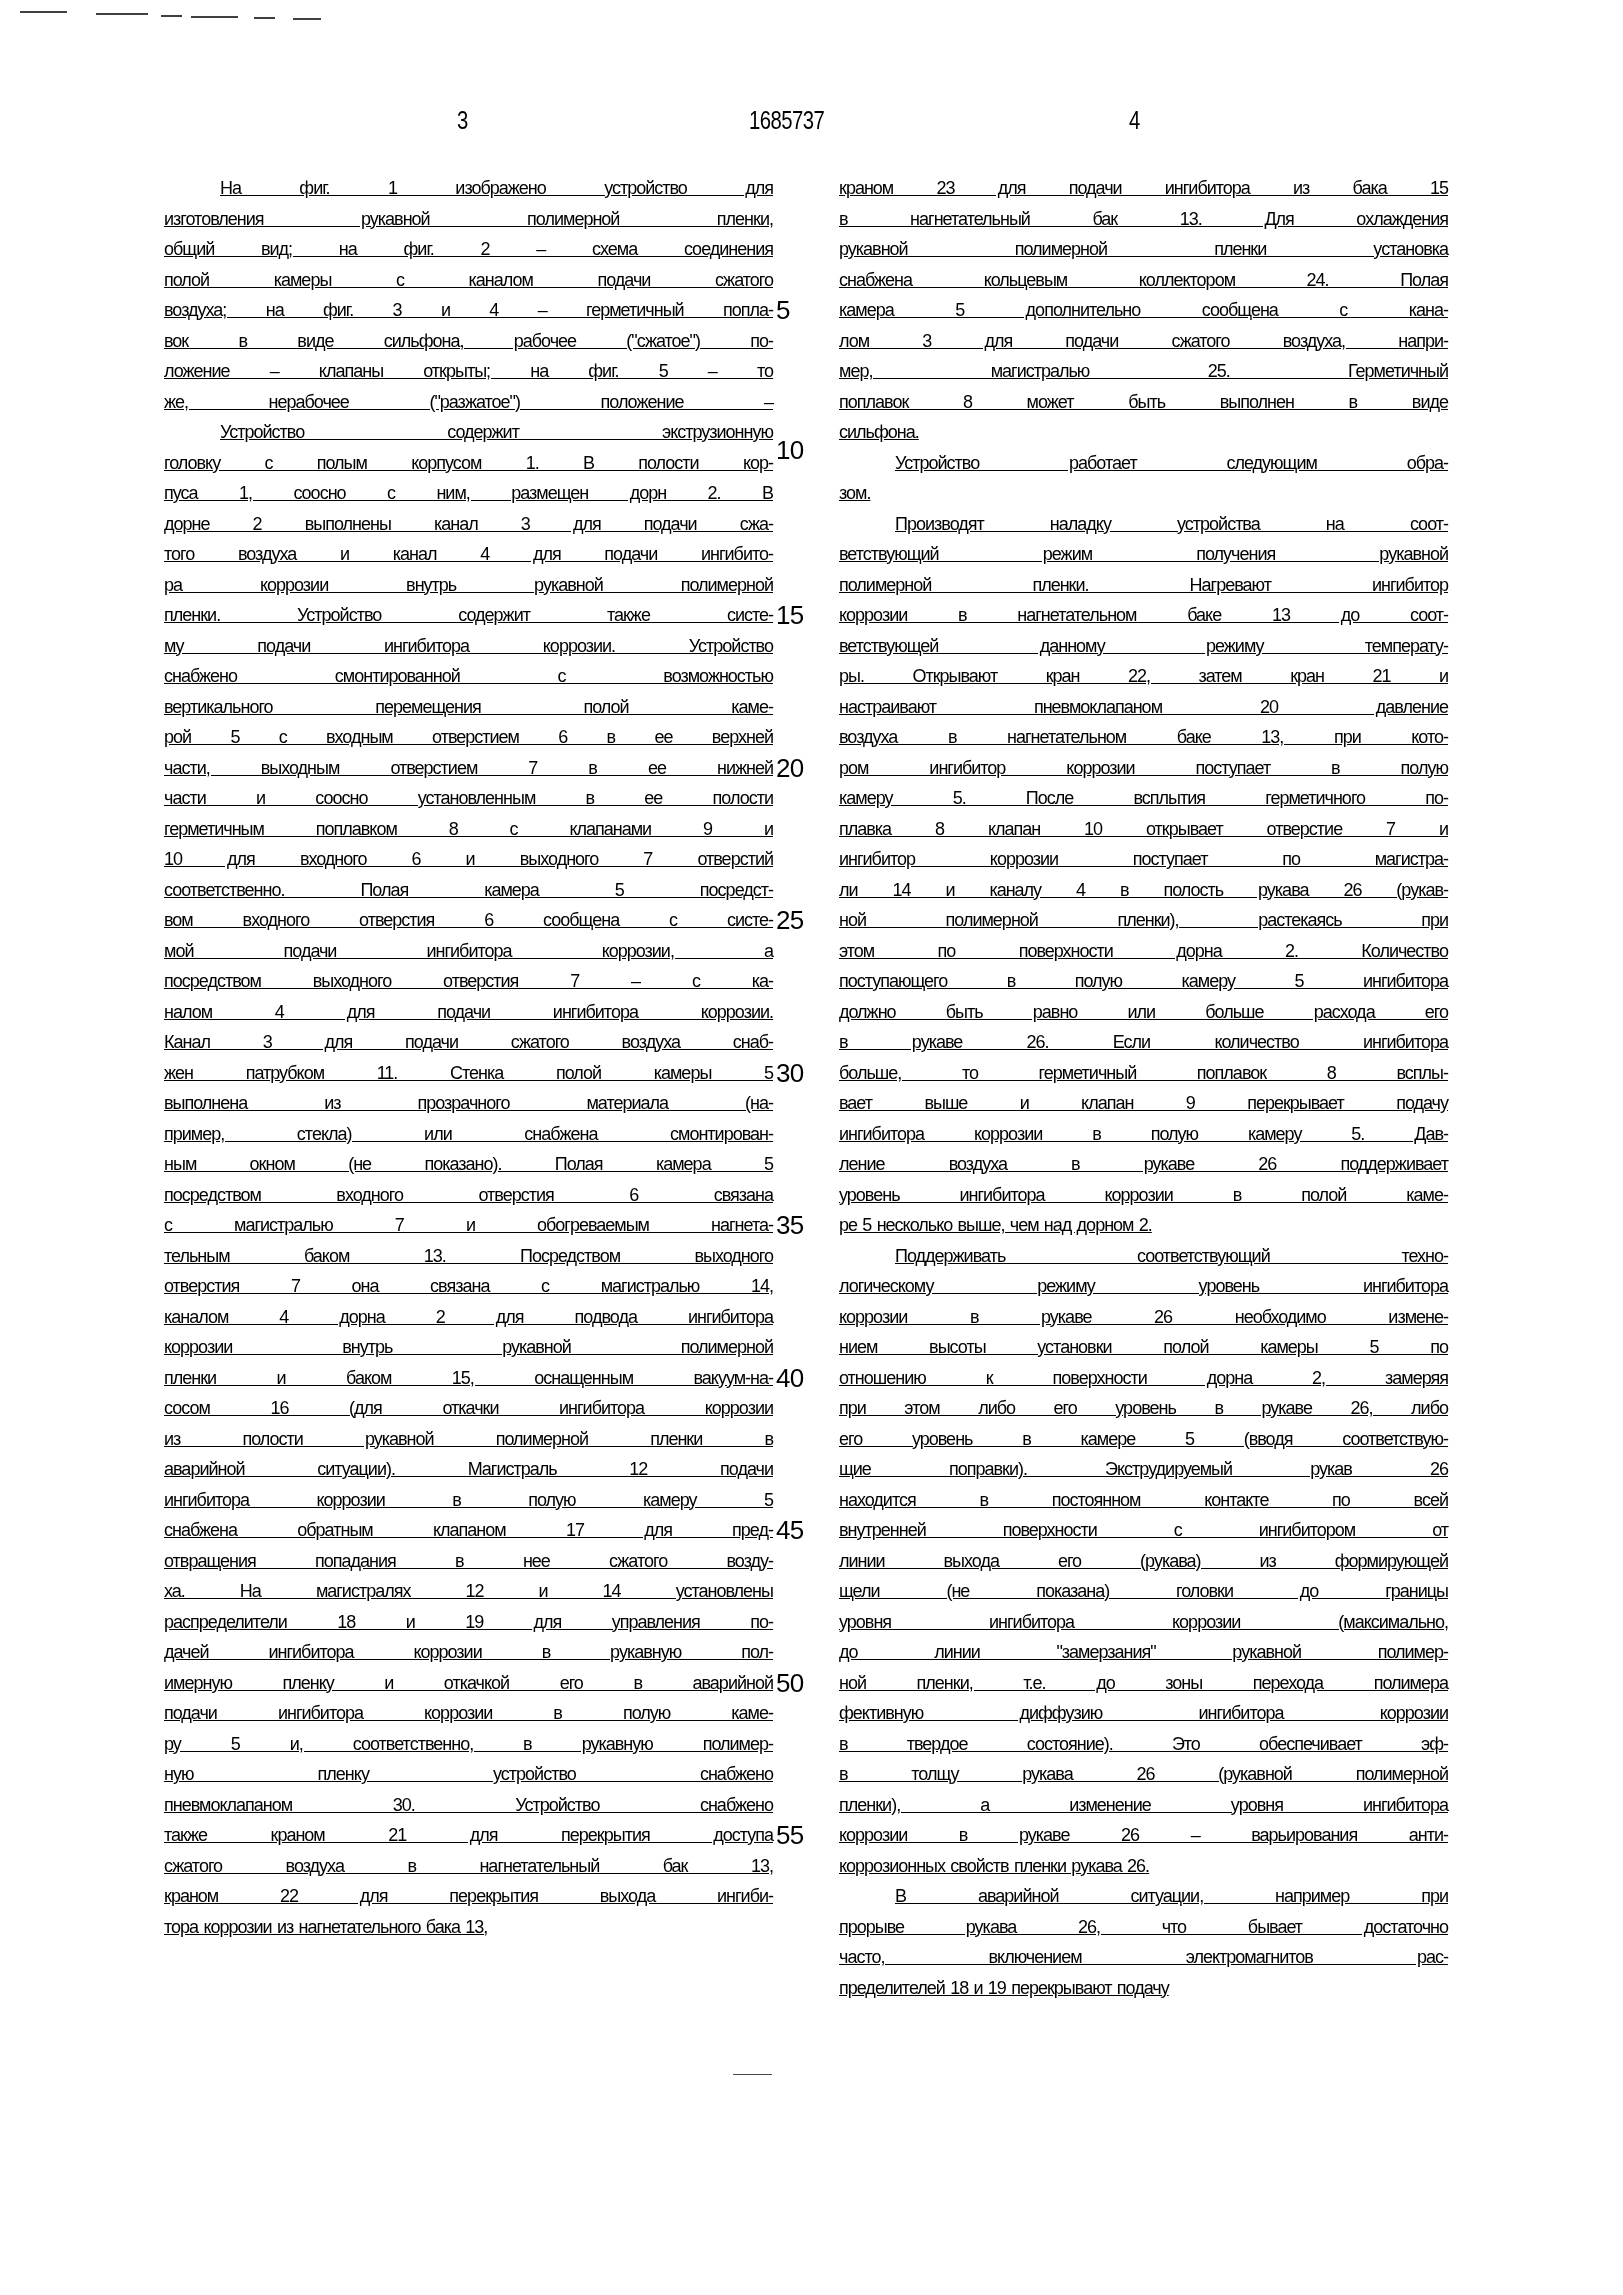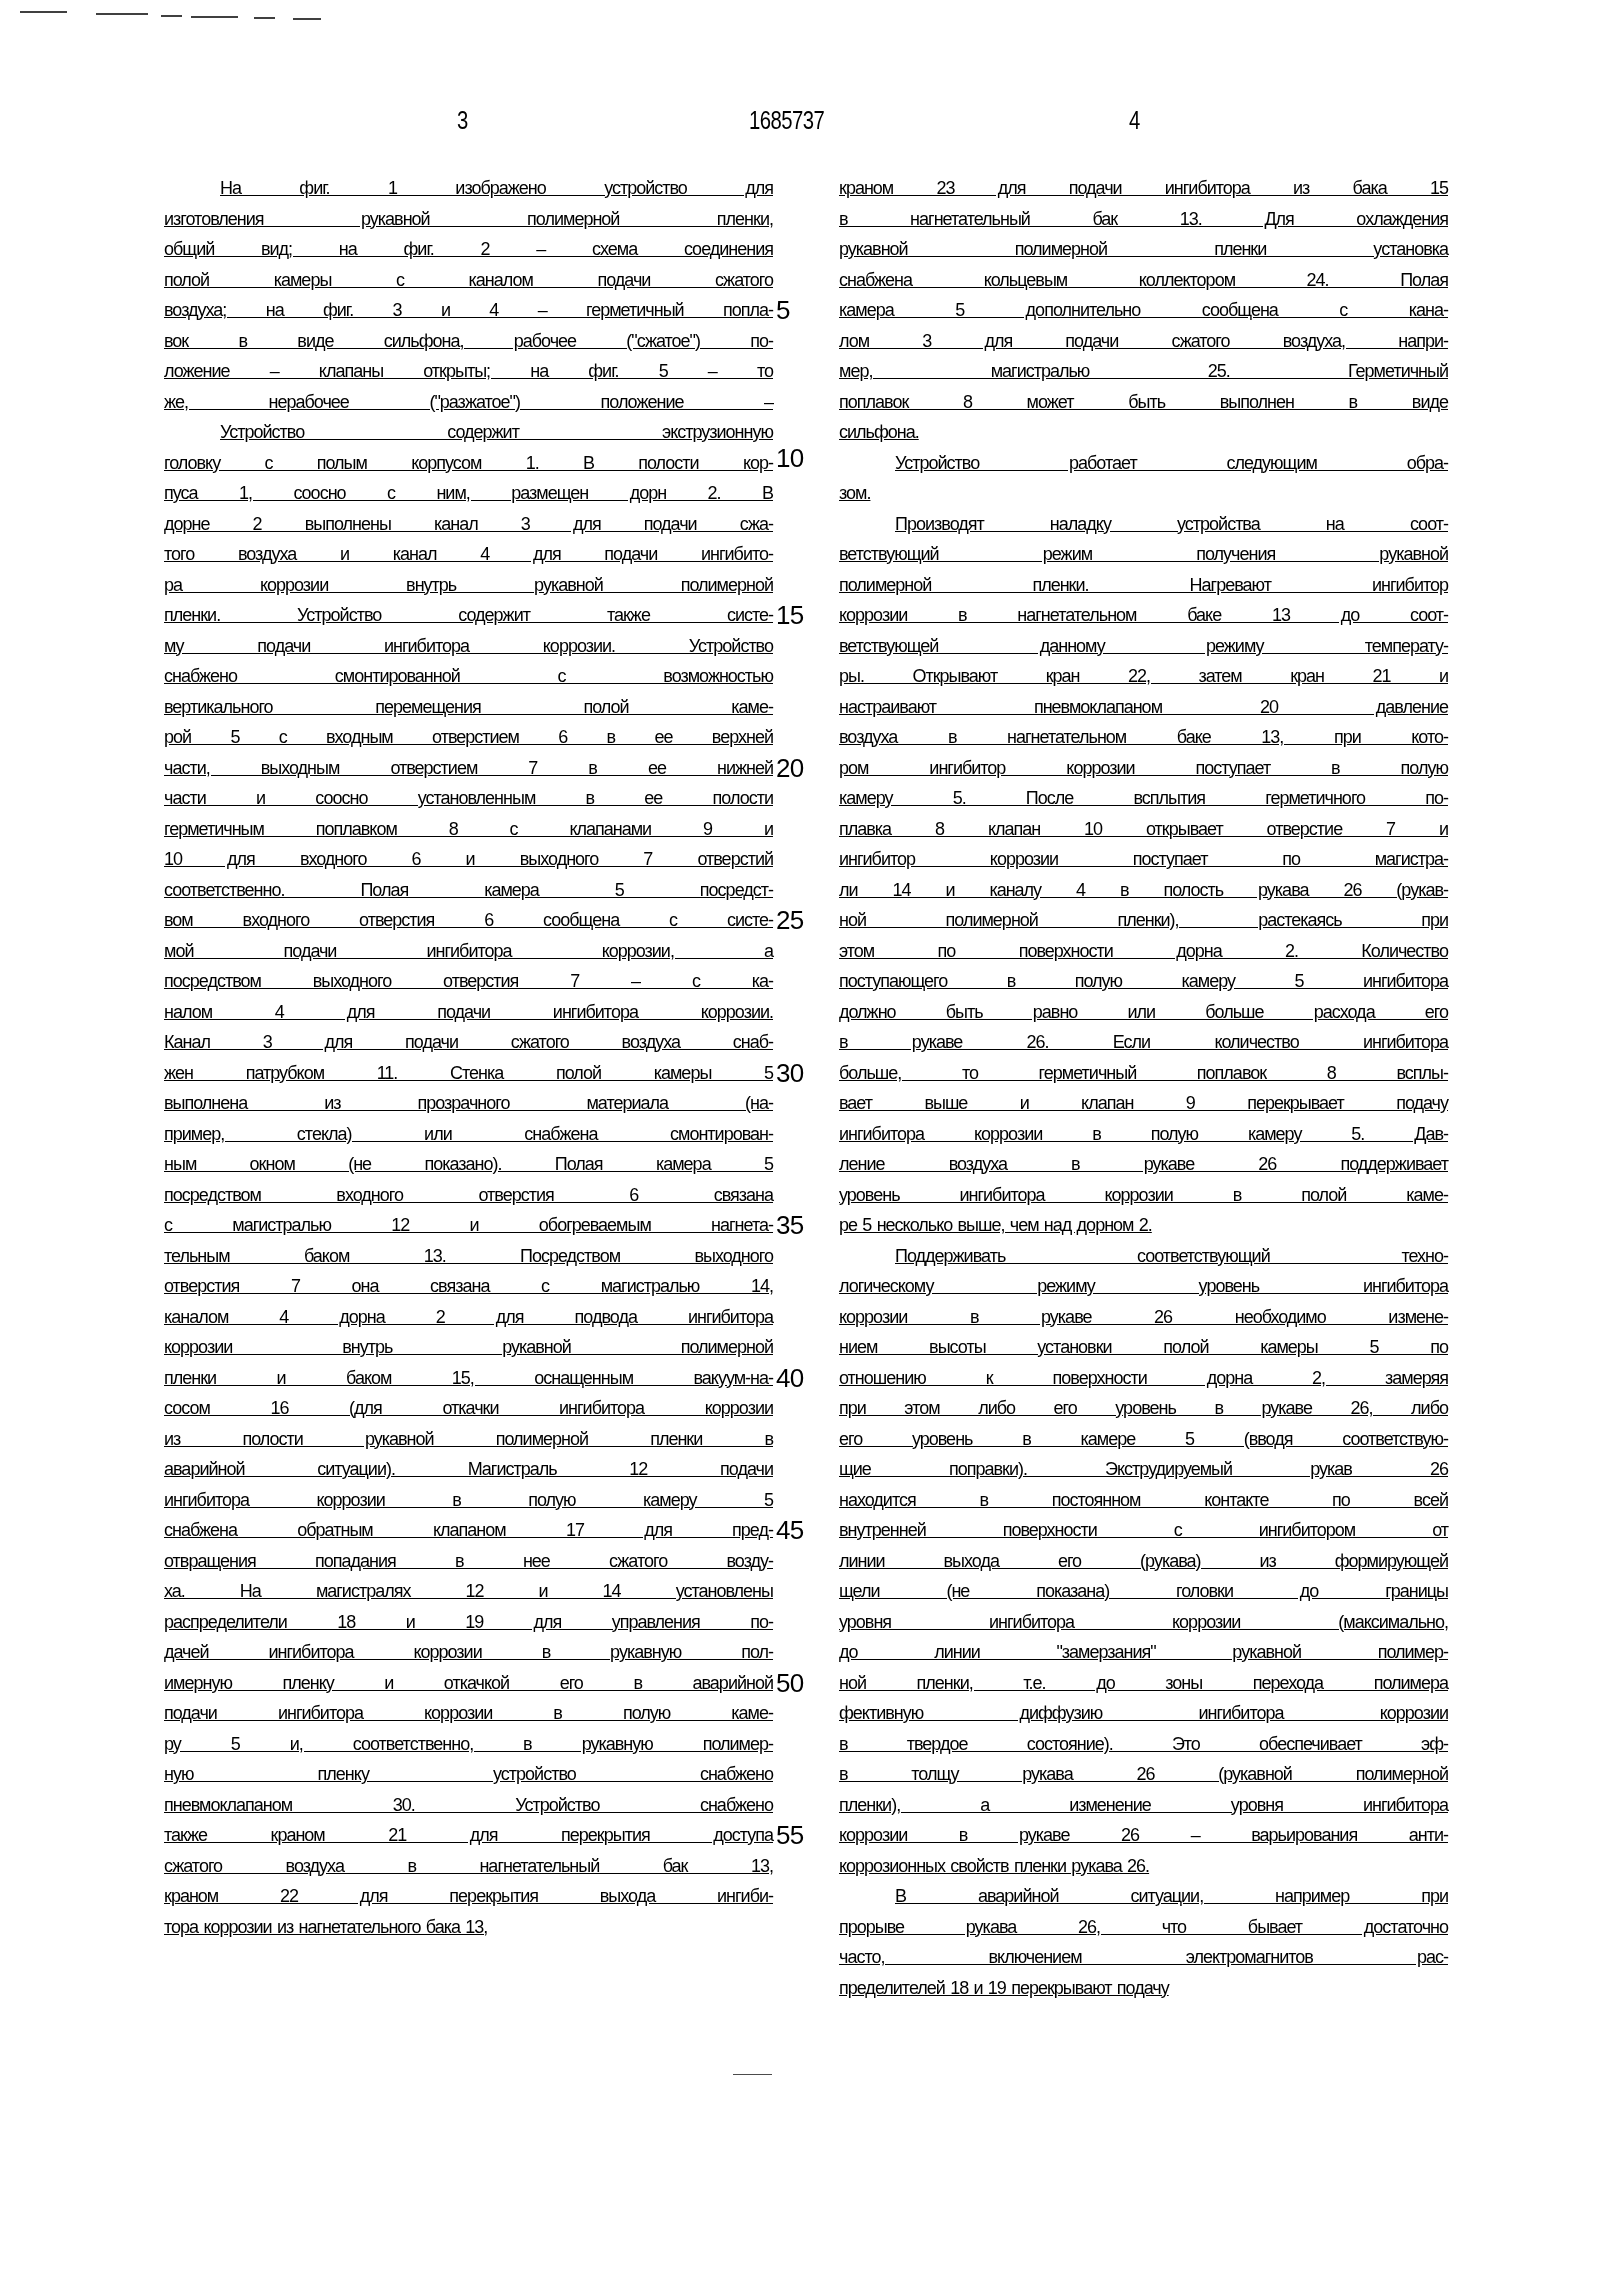--- a/index.html
+++ b/index.html
@@ -145,21 +145,21 @@
       <span class="line">вом входного отверстия 6 сообщена с систе-</span>
       <span class="line">мой подачи ингибитора коррозии, а</span>
       <span class="line">посредством выходного отверстия 7 – с ка-</span>
       <span class="line">налом 4 для подачи ингибитора коррозии.</span>
       <span class="line">Канал 3 для подачи сжатого воздуха снаб-</span>
       <span class="line">жен патрубком 11. Стенка полой камеры 5</span>
       <span class="line">выполнена из прозрачного материала (на-</span>
       <span class="line">пример, стекла) или снабжена смонтирован-</span>
       <span class="line">ным окном (не показано). Полая камера 5</span>
       <span class="line">посредством входного отверстия 6 связана</span>
-      <span class="line">с магистралью 12 и обогреваемым нагнета-</span>
+      <span class="line">с магистралью 7 и обогреваемым нагнета-</span>
       <span class="line">тельным баком 13. Посредством выходного</span>
       <span class="line">отверстия 7 она связана с магистралью 14,</span>
       <span class="line">каналом 4 дорна 2 для подвода ингибитора</span>
       <span class="line">коррозии внутрь рукавной полимерной</span>
       <span class="line">пленки и баком 15, оснащенным вакуум-на-</span>
       <span class="line">сосом 16 (для откачки ингибитора коррозии</span>
       <span class="line">из полости рукавной полимерной пленки в</span>
       <span class="line">аварийной ситуации). Магистраль 12 подачи</span>
       <span class="line">ингибитора коррозии в полую камеру 5</span>
       <span class="line">снабжена обратным клапаном 17 для пред-</span>
@@ -174,21 +174,21 @@
       <span class="line">пневмоклапаном 30. Устройство снабжено</span>
       <span class="line">также краном 21 для перекрытия доступа</span>
       <span class="line">сжатого воздуха в нагнетательный бак 13,</span>
       <span class="line">краном 22 для перекрытия выхода ингиби-</span>
       <span class="line last">тора коррозии из нагнетательного бака 13,</span>
     </p>
 </div>
 
 <div class="line-numbers" id="line-numbers">
     <span style="top: 122px;">5</span>
-    <span style="top: 270px;">10</span>
+    <span style="top: 262px;">10</span>
     <span style="top: 427px;">15</span>
     <span style="top: 580px;">20</span>
     <span style="top: 732px;">25</span>
     <span style="top: 885px;">30</span>
     <span style="top: 1037px;">35</span>
     <span style="top: 1190px;">40</span>
     <span style="top: 1342px;">45</span>
     <span style="top: 1495px;">50</span>
     <span style="top: 1647px;">55</span>
   </div>

